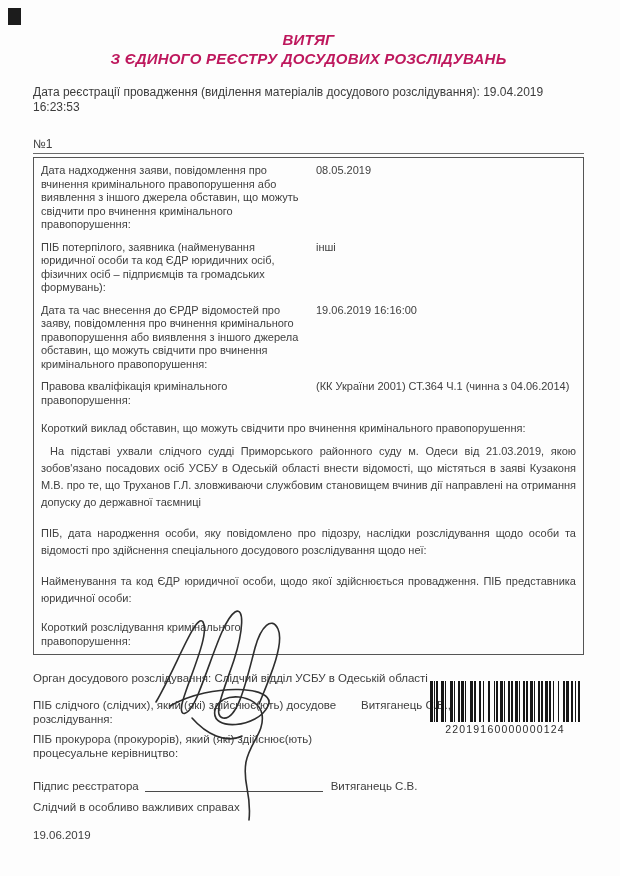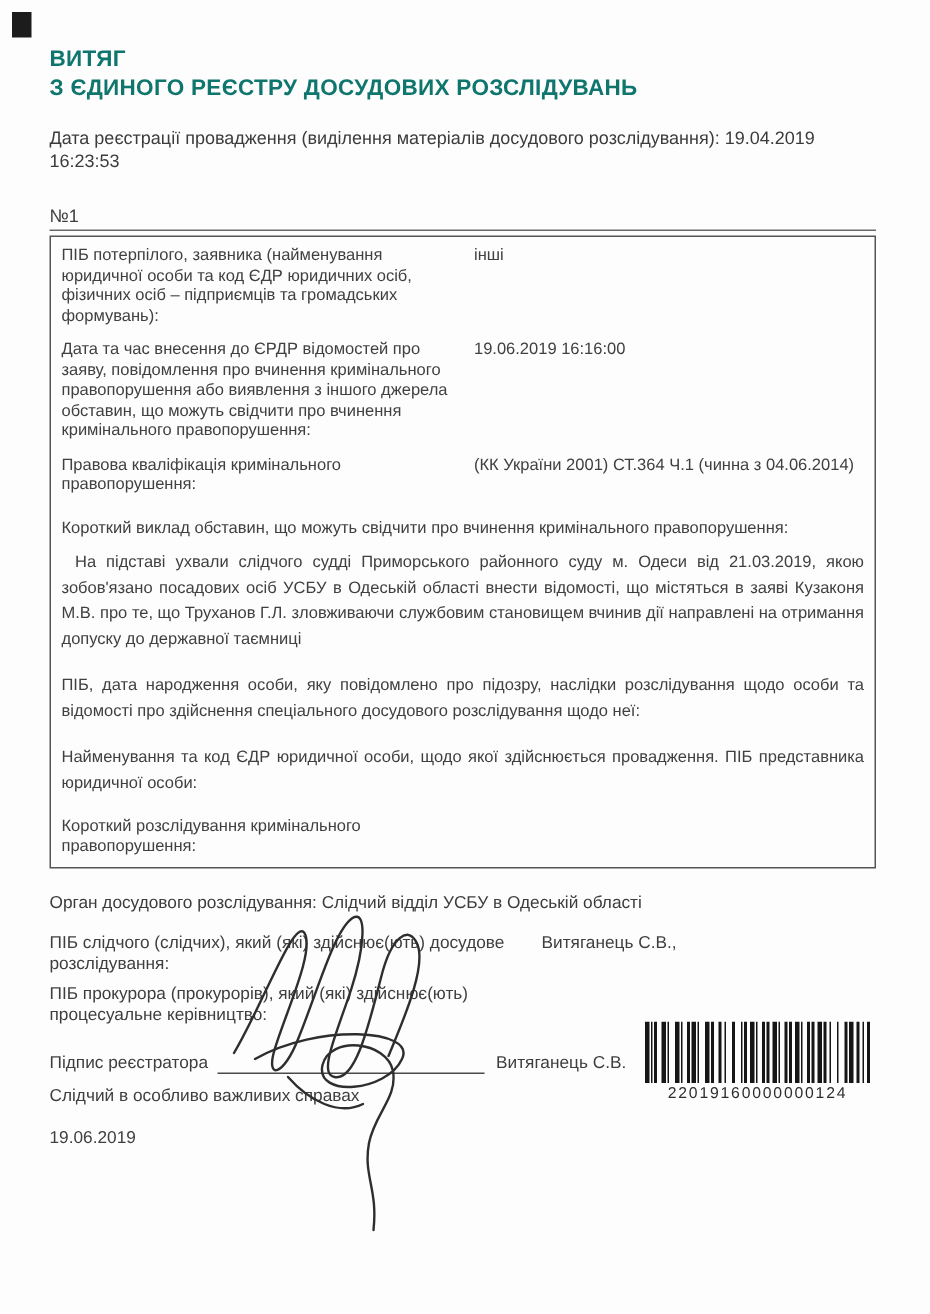--- a/index.html
+++ b/index.html
@@ -6,21 +6,21 @@
   body{
     width:620px;height:876px;
     background:#fdfdfd;
     font-family:"Liberation Sans",sans-serif;
     color:#3e3e3e;
     position:relative;
     overflow:hidden;
   }
   .corner-mark{position:absolute;left:8px;top:8px;width:13px;height:17px;background:#1c1c1c;}
   .content{padding:30px 36px 0 33px;}
-  .title{ text-align:left;font-weight:bold;font-size:15px;line-height:19px;color:#0f766e;letter-spacing:.2px;}
+  .title{ text-align:center;font-weight:bold;font-size:15px;line-height:19px;color:#be185d;letter-spacing:.2px;font-style:italic;}
   .meta{font-size:12px;line-height:15px;margin-top:17px;color:#3c3c3c;}
   .reg-line{max-width:553px;}
   .num-line{margin-top:22px;font-size:12px;border-bottom:1px solid #6a6a6a;padding-bottom:2px;}
   .reg-table{
     margin-top:3px;border:1px solid #555;
     padding:6px 7px 4px 7px;font-size:11px;line-height:13.5px;color:#404040;
   }
   .trow{display:flex;align-items:flex-start;margin-bottom:9px;}
   .tlabel{flex:0 0 270px;}
   .tvalue{margin-left:5px;}
@@ -57,20 +57,24 @@
     <div>З ЄДИНОГО РЕЄСТРУ ДОСУДОВИХ РОЗСЛІДУВАНЬ</div>
   </div>
 
 
   <div class="meta reg-line">Дата реєстрації провадження (виділення матеріалів досудового розслідування): 19.04.2019 16:23:53</div>
 
   <div class="num-line">№1</div>
 
   <div class="reg-table">
 
+    <div class="trow">
+      <div class="tlabel">Дата надходження заяви, повідомлення про вчинення кримінального правопорушення або виявлення з іншого джерела обставин, що можуть свідчити про вчинення кримінального правопорушення:</div>
+      <div class="tvalue">08.05.2019</div>
+    </div>
 
     <div class="trow">
       <div class="tlabel">ПІБ потерпілого, заявника (найменування юридичної особи та код ЄДР юридичних осіб, фізичних осіб – підприємців та громадських формувань):</div>
       <div class="tvalue">інші</div>
     </div>
 
     <div class="trow">
       <div class="tlabel">Дата та час внесення до ЄРДР відомостей про заяву, повідомлення про вчинення кримінального правопорушення або виявлення з іншого джерела обставин, що можуть свідчити про вчинення кримінального правопорушення:</div>
       <div class="tvalue">19.06.2019 16:16:00</div>
     </div>

